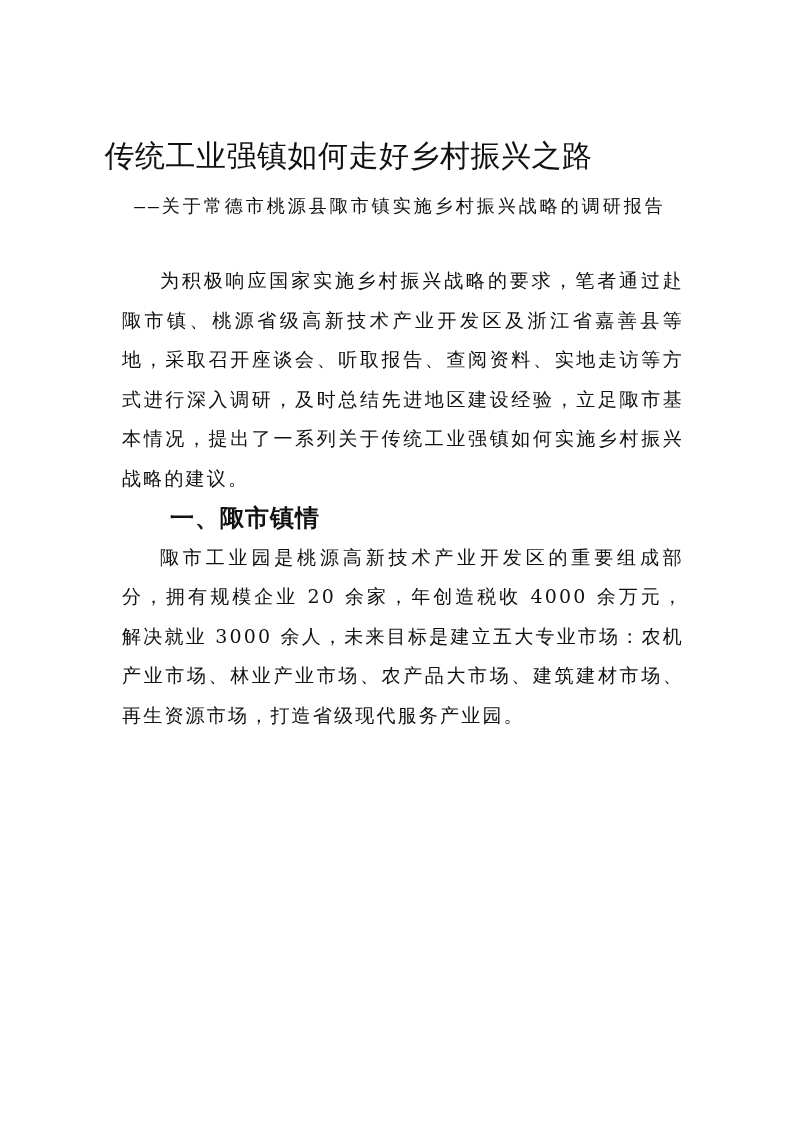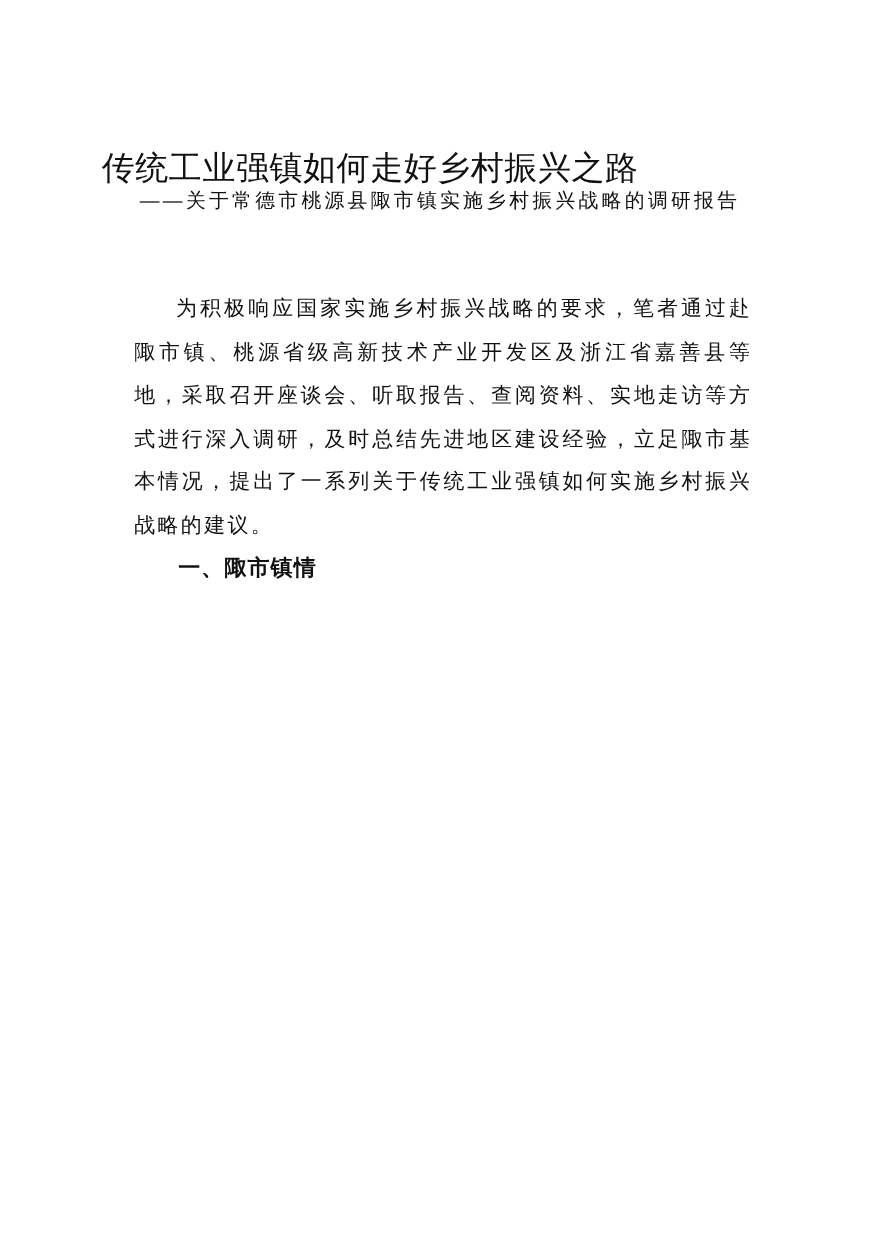--- a/index.html
+++ b/index.html
@@ -1,42 +1,43 @@
 <!DOCTYPE html>
 <html><head>
 <meta charset="utf-8">
 <style>
   html, body { margin: 0; padding: 0; background: #ffffff; }
   body { width: 793px; height: 1122px; position: relative; overflow: hidden; color: #111; }
   .page { position: absolute; left: 0; top: 0; width: 793px; height: 1122px; background: #fff; }
   .title {
     position: absolute; left: 0; width: 673px; top: 136px; text-align: center;
-    font-family: Liberation Mono, monospace; font-size: 30px; line-height: 40px; letter-spacing: 0.5px;
-    margin: 0; font-weight: normal;
+    font-family: Liberation Sans, sans-serif; font-size: 30px; line-height: 40px; letter-spacing: 0.5px;
+    margin: 0; font-weight: normal; padding-left: 12px;
   }
   .subtitle {
-    position: absolute; left: 120px; width: 560px; top: 168px; text-align: center;
-    font-family: Liberation Sans, sans-serif; font-size: 18px; line-height: 28px; letter-spacing: 3px;
+    position: absolute; left: 120px; width: 560px; top: 193px; text-align: center;
+    font-family: Liberation Mono, monospace; font-size: 18px; line-height: 28px; letter-spacing: 3px;
     margin: 0;
   }
   .body {
     position: absolute; left: 122px; width: 562px; top: 261px;
     font-family: "DejaVu Serif", serif; font-size: 19px; line-height: 39.5px;
     text-align: justify; letter-spacing: 2.2px;
   }
   .body p { margin: 0; text-indent: 2em; }
   .body h2 {
     margin: 0; font-family: Liberation Sans, sans-serif; font-weight: bold;
-    font-size: 20px; line-height: 39.5px; text-indent: 2em; letter-spacing: 1px;
+    font-size: 24px; line-height: 39.5px; text-indent: 2em; letter-spacing: 1px;
   }
 </style>
 </head>
 <body>
 
 <div class="page">
   <h1 class="title">传统工业强镇如何走好乡村振兴之路</h1>
   <div class="subtitle">——关于常德市桃源县陬市镇实施乡村振兴战略的调研报告</div>
 
   <div class="body">
     <p>为积极响应国家实施乡村振兴战略的要求，笔者通过赴陬市镇、桃源省级高新技术产业开发区及浙江省嘉善县等地，采取召开座谈会、听取报告、查阅资料、实地走访等方式进行深入调研，及时总结先进地区建设经验，立足陬市基本情况，提出了一系列关于传统工业强镇如何实施乡村振兴战略的建议。</p>
     <h2>一、陬市镇情</h2>
+    <p>陬市工业园是桃源高新技术产业开发区的重要组成部分，拥有规模企业 20 余家，年创造税收 4000 余万元，解决就业 3000 余人，未来目标是建立五大专业市场：农机产业市场、林业产业市场、农产品大市场、建筑建材市场、再生资源市场，打造省级现代服务产业园。</p>
   </div>
 </div>
 
 </body></html>

